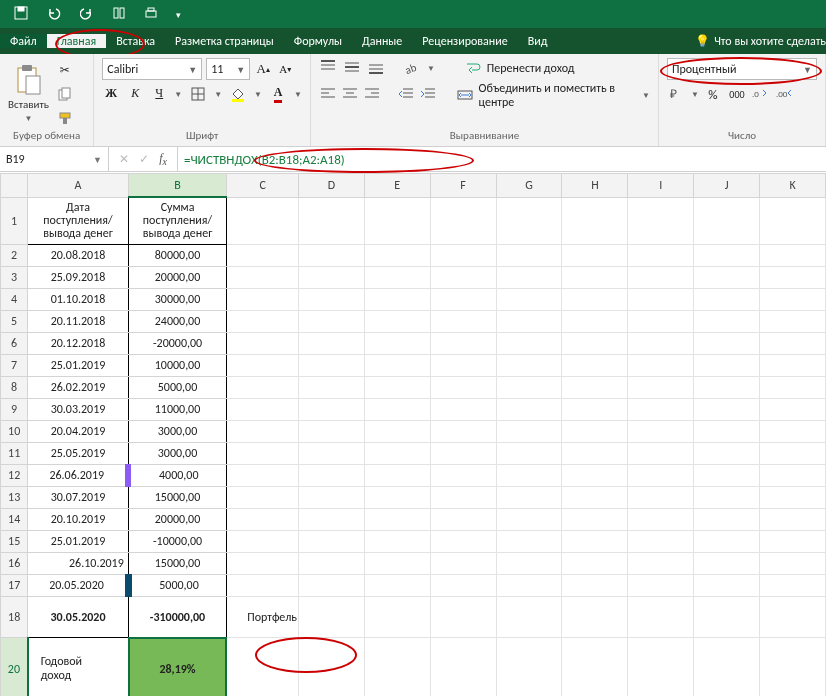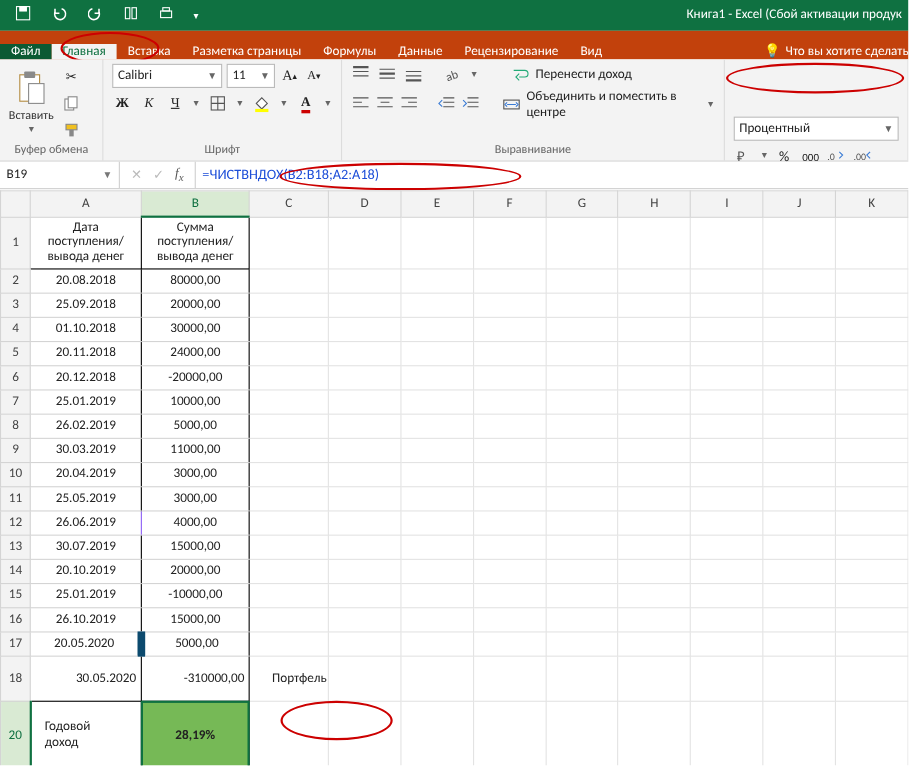--- a/index.html
+++ b/index.html
@@ -10,21 +10,21 @@
   .titlebar { background:#0b6b4a; }
   .titlebar { background:#117042; }
   .titlebar { background:#0f7141; }
   .titlebar-left { position:absolute; left:0; top:0; height:28px; display:flex; align-items:center; gap:14px; padding-left:10px; }
   .titlebar-left .ico, .qat .ico { color:#fff; font-size:13px; }
   .titlebar .title { font-size:12px; color:#fff; white-space:nowrap; position:absolute; right:6px; top:6px;}
   .qat { display:flex; align-items:center; gap:18px; padding-left:4px;}
   .qat .ico svg { fill:#fff; stroke:#fff; }
 
   
-  .tabs { height:26px; background:#c2410c; display:flex; align-items:flex-end; color:#fff; font-size:12px; position:relative; }
+  .tabs { height:26px; background:#14532d; display:flex; align-items:center; color:#fff; font-size:12px; position:relative; }
   .tab { padding:0 10px; display:flex; align-items:center; cursor:default; }
   .tab.file { background:#0b5a33; }
   .tab.active { background:#f3f3f3; color:#0f7141; }
   .tab.tell { margin-left:auto; padding-right:0;}
   .tell .bulb { margin-right:4px; }
   .annot-tab { position:absolute; left:55px; top:1px; width:86px; height:26px; border:2px solid #c00; border-radius:50%; pointer-events:none; }
 
   
   .ribbon { height:92px; background:#f3f3f3; border-bottom:1px solid #d0d0d0; display:flex; position:relative; }
   .group { border-right:1px solid #dcdcdc; padding:4px 8px 2px 8px; display:flex; flex-direction:column; justify-content:space-between; }
@@ -49,21 +49,21 @@
   #group-number .row1 { margin-bottom:4px; }
 
   .annot-numfmt { position:absolute; right:4px; top:3px; width:158px; height:24px; border:2px solid #c00; border-radius:50%; pointer-events:none; }
 
   
   .fxbar { height:24px; border-bottom:1px solid #cfcfcf; display:flex; align-items:stretch; background:#fff; position:relative;}
   .namebox { width:96px; border-right:1px solid #cfcfcf; display:flex; align-items:center; padding:0 6px; font-size:12px; justify-content:space-between;}
   .namebox .arrow{ color:#777; font-size:9px;}
   .fxbtns { display:flex; align-items:center; gap:10px; padding:0 10px; border-right:1px solid #cfcfcf; color:#888;}
   .fxbtns .fx { font-style:italic; color:#555; font-family:"Times New Roman",serif;}
-  .formula-input { flex:1; display:flex; align-items:center; padding:0 6px; font-size:13px; color:#1d4ed8;}
+  .formula-input { flex:1; display:flex; align-items:center; padding:0 6px; font-size:13px; color:#15803d;}
   .annot-formula { position:absolute; left:254px; top:1px; width:216px; height:21px; border:2px solid #c00; border-radius:50%; pointer-events:none;}
 
   
   .grid-area { position:absolute; left:0; right:0; top:173px; bottom:0; background:#fff;}
   .sheet { border-collapse:collapse; table-layout:fixed; }
   .sheet th, .sheet td { border:1px solid #d4d4d4; font-size:12px; }
   .sheet th.colhdr { background:#f3f3f3; height:20px; font-weight:normal; color:#444; text-align:center;}
   .sheet th.rowhdr { background:#f3f3f3; width:24px; font-weight:normal; color:#444; text-align:center;}
   .sheet th.corner { background:#f3f3f3; width:24px;}
 
@@ -73,21 +73,21 @@
   td.data { text-align:center; height:19px; padding:0 4px;}
   td.empty { height:19px;}
   td.empty, th.colhdr.ext, th.rowhdr.ext { border-color:#e3e3e3;}
 
   .hdrcell { text-align:center; line-height:1.1; padding:3px 2px;}
 
   
   th.colhdr.sel, th.rowhdr.sel { background:#d9ead3; color:#0f7141; border-bottom:2px solid #0f7141;}
   th.rowhdr.sel { border-bottom:1px solid #d4d4d4; border-right:2px solid #0f7141;}
 
-  .row18 td.data, .row18 td.dataR { height:40px; font-weight:normal;text-align:right;}
+  .row18 td.data, .row18 td.dataR { height:40px; font-weight:bold;}
   .row19A { text-align:left; height:38px; line-height:1.1; padding:12px;}
   .row19B { background:#76b956; font-weight:bold; text-align:center; position:relative;}
   .row19B .sel-outline{ position:absolute; inset:-1px; border:2px solid #0f7141; pointer-events:none;}
   .row19B .handle{ position:absolute; right:-3px; bottom:-3px; width:6px; height:6px; background:#0f7141;}
 
   .annot-result { position:absolute; left:126px; top:-1px; width:98px; height:32px; border:2px solid #c00; border-radius:50%; pointer-events:none;}
 
   .portcell { text-align:center; padding-left:20px;}
 
 </style>
@@ -115,21 +115,20 @@
               <rect x="2" y="2" width="4" height="10" fill="none" stroke="#fff"></rect>
               <rect x="8" y="2" width="4" height="10" fill="none" stroke="#fff"></rect>
             </svg></span>
         <span class="ico"><svg width="14" height="14">
               <rect x="2" y="5" width="10" height="6" fill="none" stroke="#fff"></rect>
               <rect x="4" y="2" width="6" height="3" fill="none" stroke="#fff"></rect>
             </svg></span>
         <span class="ico" style="color:#fff;font-size:9px;">▾</span>
       </div>
     </div>
-    <div class="title">Книга1 - Excel (Сбой активации продук</div>
   </div>
 
   <div class="tabs">
     <div class="tab file">Файл</div>
     <div class="tab active">Главная</div>
     <div class="tab">Вставка</div>
     <div class="tab">Разметка страницы</div>
     <div class="tab">Формулы</div>
     <div class="tab">Данные</div>
     <div class="tab">Рецензирование</div>
@@ -306,21 +305,21 @@
           <span>Объединить и поместить в центре</span>
           <span style="font-size:8px;color:#666;">▼</span>
         </div>
       </div>
       <div class="group-label">Выравнивание</div>
     </div>
 
     <div class="group" id="group-number" style="flex:1; min-width:150px;">
       <div>
         <div class="row1">
-          <div class="combo" style="width:140px;margin-top:48px;">
+          <div class="combo" style="width:140px;">
               <span>Процентный</span>
               <span class="arrow">▼</span>
             </div>
         </div>
         <div class="btn-row">
           <span class="small-icon">
               <svg width="16" height="16">
                 <text x="1" y="12" font-size="12" fill="#555">₽</text>
               </svg>
             </span>
@@ -552,21 +551,21 @@
             <td class="empty"></td>
             <td class="empty"></td>
             <td class="empty"></td>
             <td class="empty"></td>
             <td class="empty"></td>
           </tr>
         </tbody>
         <tbody>
           <tr>
             <th class="rowhdr">12</th>
-            <td class="data" style="border-left:1px solid #000;border-right:1px solid #8b5cf6;">26.06.2019</td>
+            <td class="data" style="border-left:1px solid #000;border-right:6px solid #8b5cf6;">26.06.2019</td>
             <td class="data" style="border-right:1px solid #000;">4000,00</td>
             <td class="empty"></td>
             <td class="empty"></td>
             <td class="empty"></td>
             <td class="empty"></td>
             <td class="empty"></td>
             <td class="empty"></td>
             <td class="empty"></td>
             <td class="empty"></td>
             <td class="empty"></td>
@@ -616,21 +615,21 @@
             <td class="empty"></td>
             <td class="empty"></td>
             <td class="empty"></td>
             <td class="empty"></td>
             <td class="empty"></td>
           </tr>
         </tbody>
         <tbody>
           <tr>
             <th class="rowhdr">16</th>
-            <td class="data" style="border-left:1px solid #000;border-right:1px solid #000;">26.10.2019</td>
+            <td class="data" style="border-left:1px solid #000;border-right:1px solid #000;text-align:right;">26.10.2019</td>
             <td class="data" style="border-right:1px solid #000;">15000,00</td>
             <td class="empty"></td>
             <td class="empty"></td>
             <td class="empty"></td>
             <td class="empty"></td>
             <td class="empty"></td>
             <td class="empty"></td>
             <td class="empty"></td>
             <td class="empty"></td>
             <td class="empty"></td>

